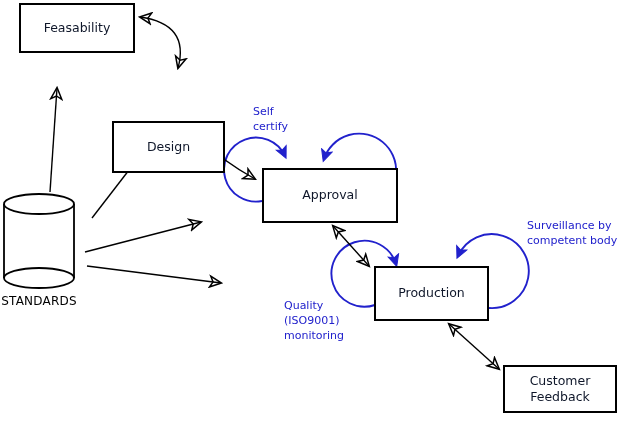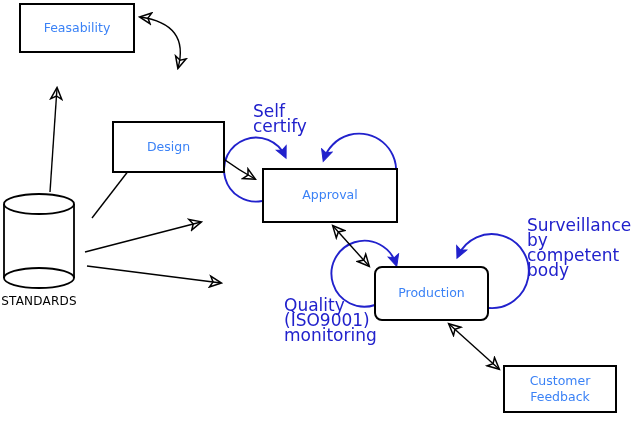--- a/index.html
+++ b/index.html
@@ -16,34 +16,34 @@
     font-family:"DejaVu Sans","Liberation Sans",sans-serif;
     overflow:hidden;
   }
   .layer{position:absolute;left:0;top:0;}
   .node{
     position:absolute;
     box-sizing:border-box;
     border:2px solid var(--line);
     background:var(--box-fill);
     display:flex;align-items:center;justify-content:center;
-    font-size:12.5px;color:#3b82f6;
+    font-size:12.5px;color:#0f172a;
     text-align:center;
     white-space:pre-line;
     line-height:1.3;
   }
   .node.feasability{left:19px;top:3px;width:116px;height:50px;}
   .node.design{left:112px;top:77px;width:113px;height:52px;margin-top:44px;}
   .node.approval{left:262px;top:168px;width:136px;height:55px;}
-  .node.production{left:374px;top:266px;width:115px;height:55px;border-radius:8px;}
+  .node.production{left:374px;top:266px;width:115px;height:55px;}
   .node.customer{left:503px;top:365px;width:114px;height:48px;}
   .annotation{
     position:absolute;
     color:var(--annotation);
-    font-size:17px;line-height:15px;
+    font-size:11px;line-height:15px;
     white-space:pre-line;
   }
   .annotation.self-certify{left:253px;top:104px;}
   .annotation.certification{left:357px;top:102px;}
   .annotation.surveillance{left:527px;top:218px;}
   .annotation.quality{left:284px;top:298px;}
   .standards-label{
     position:absolute;left:-2px;top:294px;width:82px;
     text-align:center;font-size:12px;color:#000;
     letter-spacing:0.2px;

